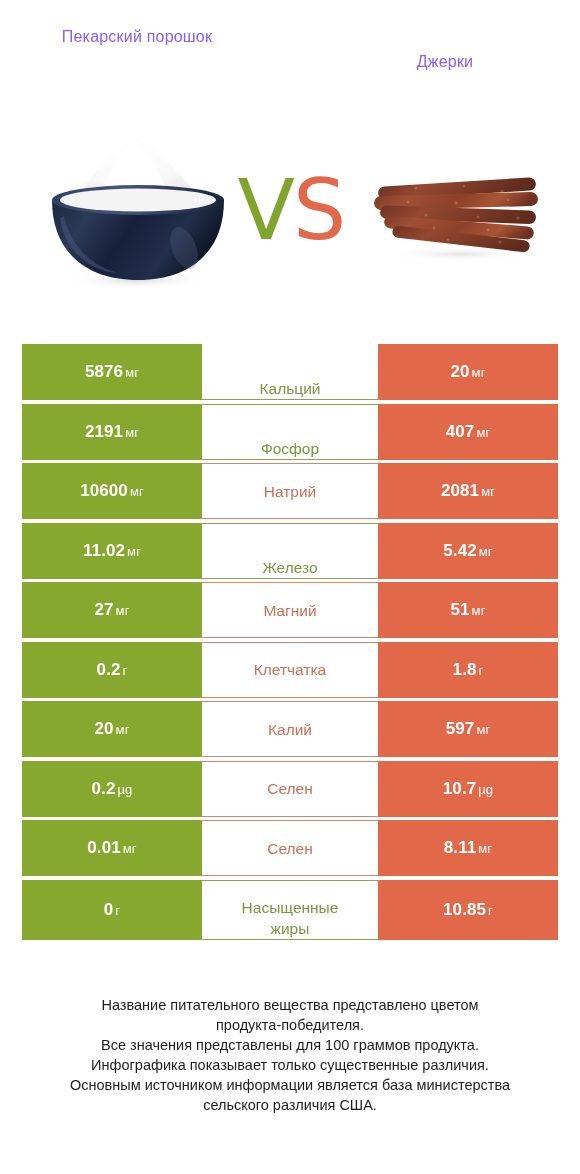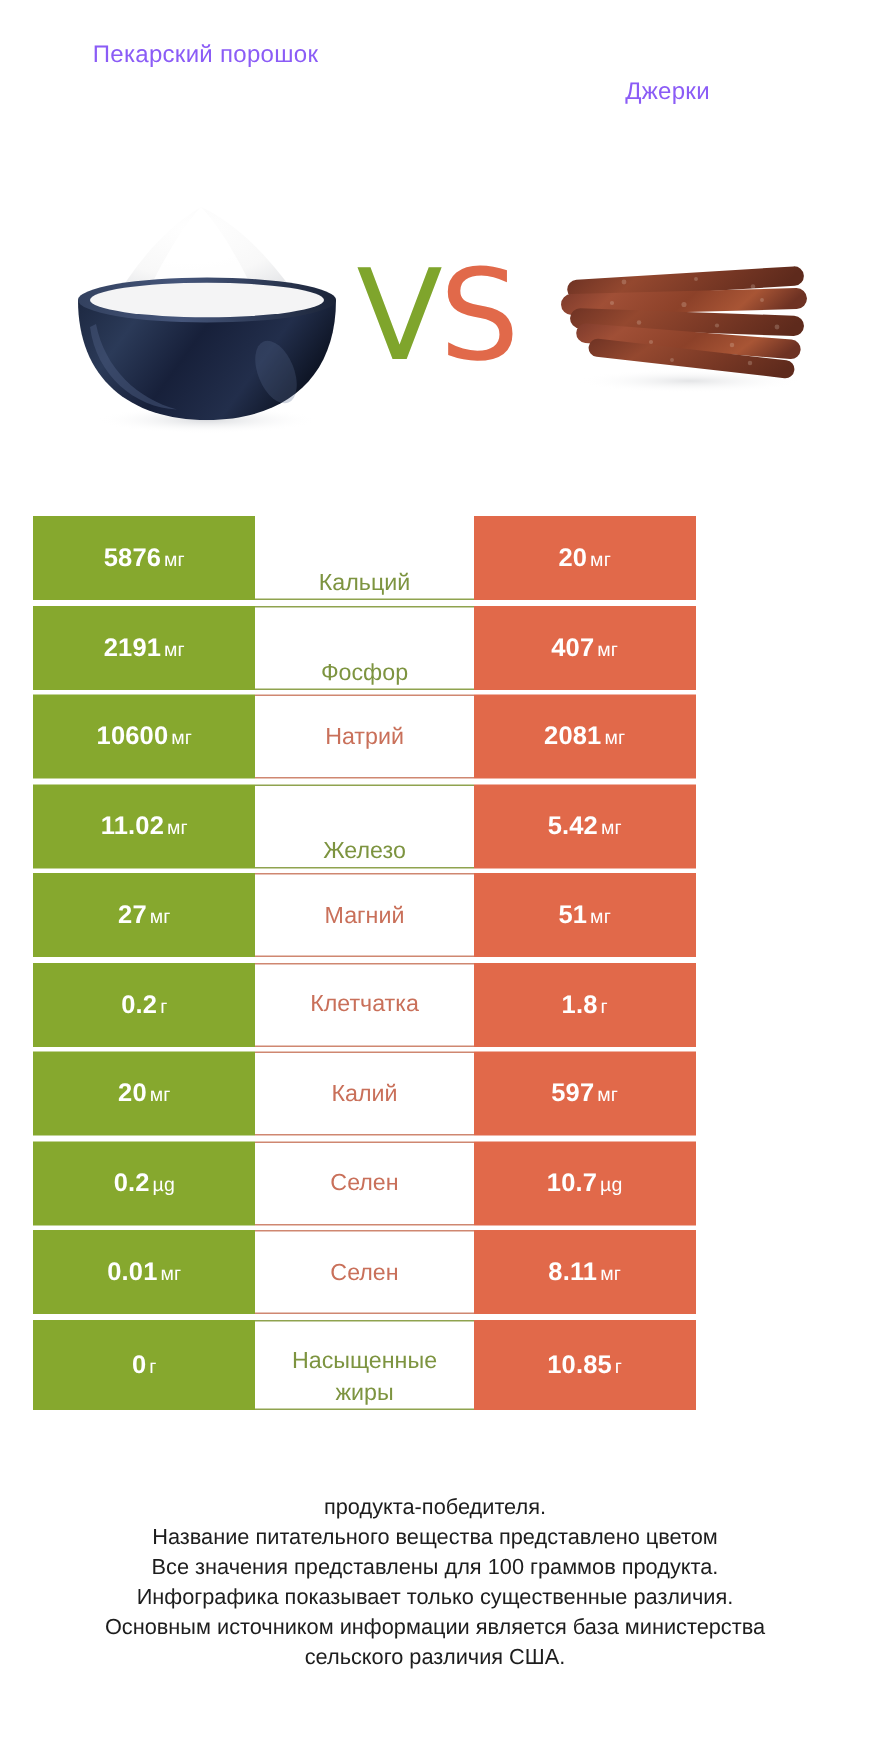--- a/index.html
+++ b/index.html
@@ -82,21 +82,21 @@
   
   .table {
     position: absolute;
     left: 22px;
     top: 344px;
     width: 536px;
   }
   .row {
     position: relative;
     display: flex;
-    width: 442px;
+    width: 536px;
     height: 56px;
     margin-bottom: 3.5px;
   }
   .row.tall {
     height: 60px;
   }
   .cell {
     display: flex;
     align-items: center;
     justify-content: center;
@@ -367,19 +367,19 @@
         <span>Насыщенные</span>
         <span>жиры</span>
       </div>
       <div class="cell cell-right">
         <span class="val">10.85<span class="unit">г</span></span>
       </div>
     </div>
   </div>
 
 <div class="footer">
+    <div>Название питательного вещества представлено цветом</div>
     <div>продукта-победителя.</div>
-    <div>Название питательного вещества представлено цветом</div>
     <div>Все значения представлены для 100 граммов продукта.</div>
     <div>Инфографика показывает только существенные различия.</div>
     <div>Основным источником информации является база министерства</div>
     <div>сельского различия США.</div>
   </div>
 
 </body></html>

